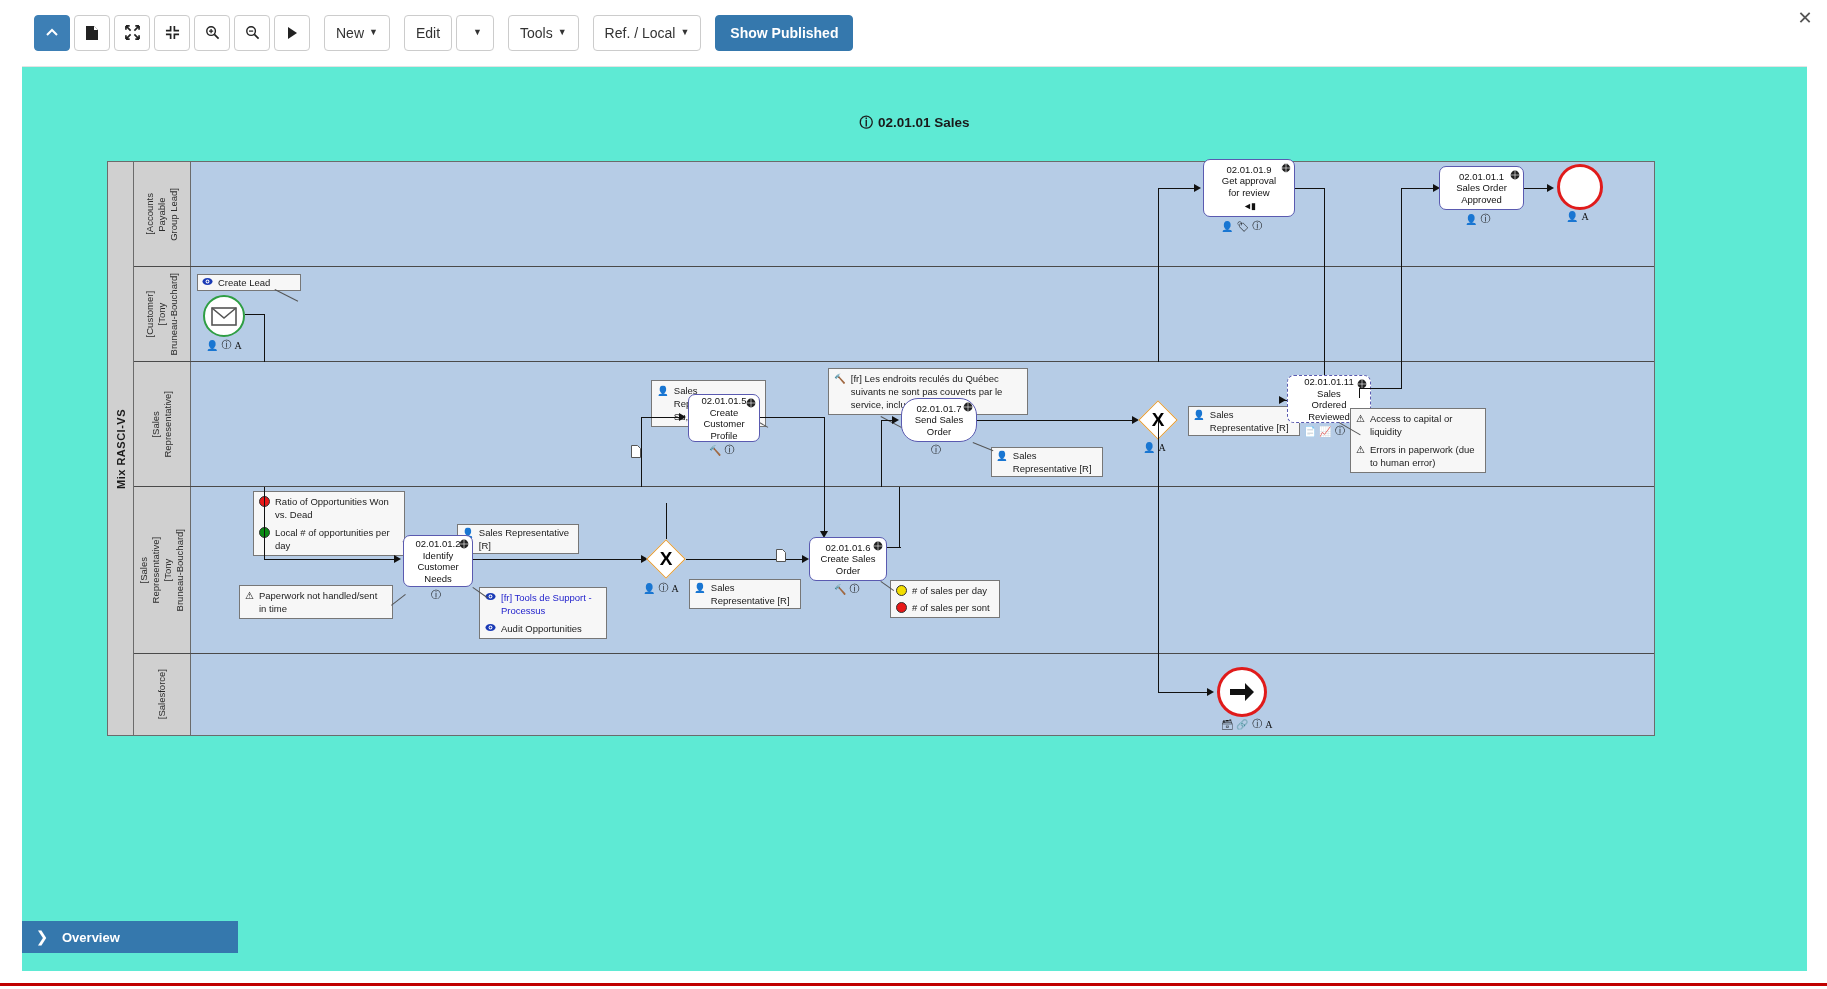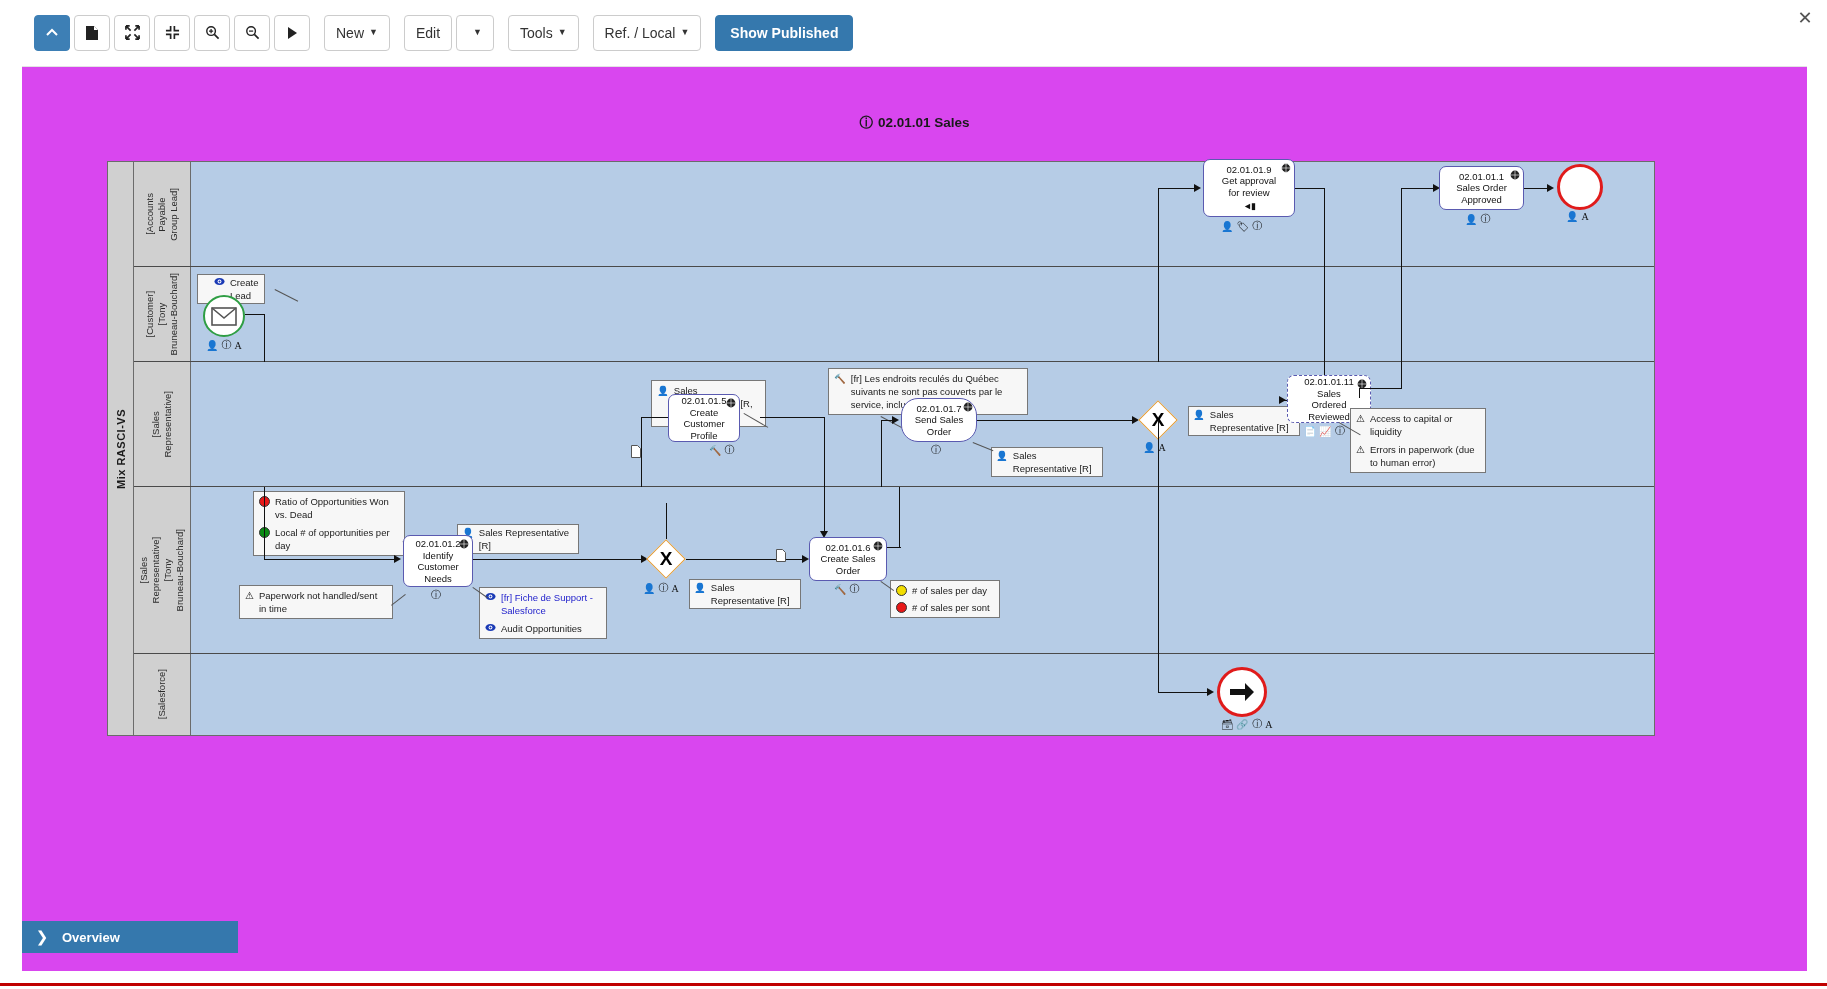--- a/index.html
+++ b/index.html
@@ -31,21 +31,21 @@
   .tb-btn.labeled { font-size: 14px; padding: 0 11px; color:#333; }
   .close-x {
     position: absolute; right: 12px; top: 8px; width: 20px; height: 20px;
     color: #555; font-size: 18px; line-height: 20px; text-align: center; cursor: pointer;
     font-family: "DejaVu Sans", sans-serif;
   }
 
   
   .canvas {
     position: absolute; left: 22px; top: 66px; width: 1785px; height: 905px;
-    background: #d946ef; border-top: 1px solid #e3e3e3;
+    background: #5eead4; border-top: 1px solid #e3e3e3;
   }
   .diagram-title {
     position: absolute; left: 0; top: 47px; width: 1785px; text-align: center;
     font-size: 13.5px; font-weight: bold; color: #1a1a1a;
   }
   .diagram-title .info-ic { margin-right: 5px; }
 
   
   .pool { position: absolute; left: 85px; top: 94px; width: 1548px; height: 575px;
     border: 1px solid #6b6b6b; background: #b6cce6; }
@@ -295,21 +295,21 @@
         </div>
       </div>
 
       <div class="lane" style="top:105px; height:95px; width:1520px;">
         <div class="lane-label">
           <span>[Customer]
 [Tony
 Bruneau-Bouchard]</span>
         </div>
         <div class="lane-body">
-          <div class="note" style="left:6px; top:7px; width:68px; padding:1px 16px;">
+          <div class="note" style="left:6px; top:7px; width:104px; padding:1px 4px;">
             <span class="ic">
               <svg width="11" height="9" viewBox="0 0 12 9">
                   <ellipse cx="6" cy="4.5" rx="5.5" ry="3.8" fill="#1a3ab5"></ellipse>
                   <circle cx="6" cy="4.5" r="2.1" fill="#fff"></circle>
                   <circle cx="6" cy="4.5" r="1.1" fill="#1a3ab5"></circle>
                 </svg>
             </span>
             <span class="txt">Create Lead</span>
           </div>
           <div class="lead" style="left:84px; top:22px; width:26px; transform:rotate(27deg);"></div>
@@ -351,21 +351,21 @@
           <div class="note" style="left:637px; top:6px; width:200px;">
             <span class="ic">🔨</span>
             <span class="txt">[fr] Les endroits reculés du Québec suivants ne sont pas couverts par le service, incluant Maniwaki</span>
           </div>
           <div class="lead" style="left:690px; top:54px; width:35px; transform:rotate(28deg);"></div>
 
           <div class="conn v" style="left:450px; top:55px; height:100px;"></div>
           <div class="conn h" style="left:450px; top:55px; width:40px;"></div>
           <div class="arrow r" style="left:488px; top:50.5px;"></div>
 
-          <div class="task" style="left:477px; top:32px; width:72px; height:48px;">
+          <div class="task" style="left:497px; top:32px; width:72px; height:48px;">
             <span class="globe">
               <svg width="10" height="10" viewBox="0 0 10 10">
                   <circle cx="5" cy="5" r="4.4" fill="#222"></circle>
                   <path d="M5 .6 V9.4 M.6 5 H9.4" stroke="#fff" stroke-width=".6"></path>
                 </svg>
             </span>
             <div class="tid">02.01.01.5</div>
             <div class="tname" style="white-space:pre-line">Create
 Customer
 Profile</div>
@@ -529,21 +529,21 @@
           <div class="note" style="left:288px; top:100px; width:128px;">
             <div style="display:flex;flex-direction:column;gap:3px;width:100%;">
               <div class="note-row">
                 <span class="ic">
                   <svg width="11" height="9" viewBox="0 0 12 9">
                       <ellipse cx="6" cy="4.5" rx="5.5" ry="3.8" fill="#1a3ab5"></ellipse>
                       <circle cx="6" cy="4.5" r="2.1" fill="#fff"></circle>
                       <circle cx="6" cy="4.5" r="1.1" fill="#1a3ab5"></circle>
                     </svg>
                 </span>
-                <span class="txt blue">[fr] Fiche de Support - Salesforce</span>
+                <span class="txt blue">[fr] Tools de Support - Processus</span>
               </div>
               <div class="note-row">
                 <span class="ic">
                   <svg width="11" height="9" viewBox="0 0 12 9">
                       <ellipse cx="6" cy="4.5" rx="5.5" ry="3.8" fill="#1a3ab5"></ellipse>
                       <circle cx="6" cy="4.5" r="2.1" fill="#fff"></circle>
                       <circle cx="6" cy="4.5" r="1.1" fill="#1a3ab5"></circle>
                     </svg>
                 </span>
                 <span class="txt">Audit Opportunities</span>

